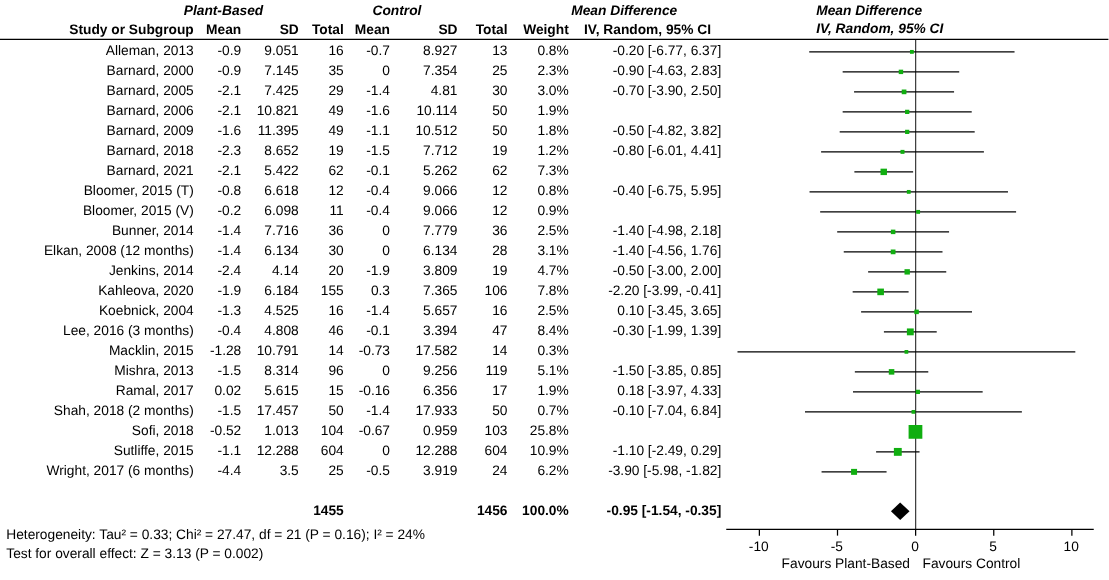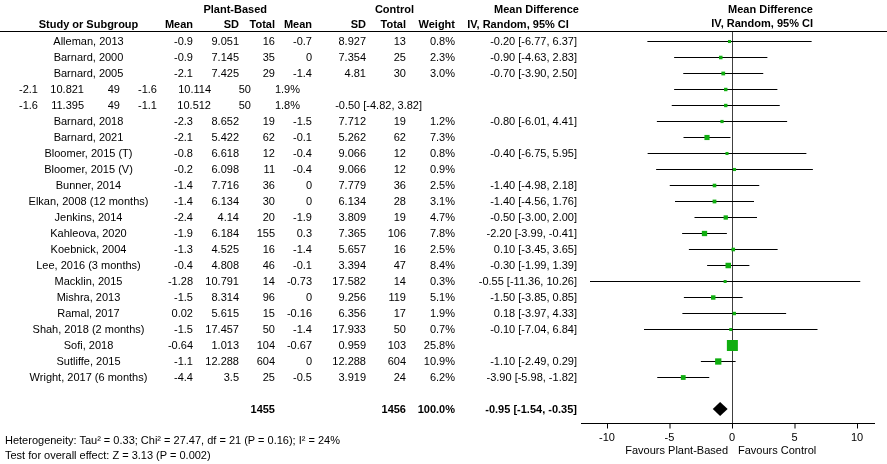--- a/index.html
+++ b/index.html
@@ -1,32 +1,32 @@
 <!DOCTYPE html>
 <html><head>
 <meta charset="utf-8">
 <style>
   html,body{margin:0;padding:0;background:#fff;}
   #app{position:relative;width:887px;height:464px;background:#fff;color:#000;
        font-family:"Liberation Sans",sans-serif;font-size:11px;overflow:hidden;}
-  .grp{position:absolute;top:2px;height:14px;line-height:14px;font-weight:bold;text-align:right;}
+  .grp{position:absolute;top:2px;height:14px;line-height:14px;font-weight:bold;text-align:left;font-style:italic;}
   .hdrrow{position:absolute;top:16px;left:0;width:579px;}
   .hline{position:absolute;top:31px;left:0;width:887px;height:0;border-top:1px solid #000;}
   .row{display:flex;height:16px;line-height:16px;white-space:nowrap;}
   .row span{display:block;box-sizing:border-box;}
-  .c-study{width:155px;padding-left:22px;text-align:center;overflow:hidden;}
+  .c-study{width:155px;padding-left:22px;text-align:right;overflow:hidden;}
   .c-m1{width:40px}.c-sd1{width:46px}.c-t1{width:36px}
   .c-m2{width:37px}.c-sd2{width:54px}.c-t2{width:40px}
   .c-w{width:49px}.c-md{width:122px}
   .num{text-align:right;padding-right:2px;}
   .bold{font-weight:bold;}
   .hdrrow .c-md{text-align:center;padding-right:0;}
   #rows{position:absolute;top:33px;left:0;width:579px;}
   .spacer{height:16px;}
-  .foot{margin-top:16px;line-height:15px;}
+  .foot{margin-top:4px;line-height:15px;}
   .foot div{padding-left:5px;white-space:nowrap;}
   #plot{position:absolute;left:578px;top:0;}
 </style>
 </head>
 <body>
 
 <div id="app">
 
   <div class="grp" style="left:147px;width:120px">Plant-Based</div>
   <div class="grp" style="left:298px;width:116px">Control</div>
@@ -77,29 +77,31 @@
         <span class="c-m1 num">-2.1</span>
         <span class="c-sd1 num">7.425</span>
         <span class="c-t1 num">29</span>
         <span class="c-m2 num">-1.4</span>
         <span class="c-sd2 num">4.81</span>
         <span class="c-t2 num">30</span>
         <span class="c-w num">3.0%</span>
         <span class="c-md num">-0.70 [-3.90, 2.50]</span>
       </div>
       <div class="row">
+        <span class="c-study">Barnard, 2006</span>
         <span class="c-m1 num">-2.1</span>
         <span class="c-sd1 num">10.821</span>
         <span class="c-t1 num">49</span>
         <span class="c-m2 num">-1.6</span>
         <span class="c-sd2 num">10.114</span>
         <span class="c-t2 num">50</span>
         <span class="c-w num">1.9%</span>
       </div>
       <div class="row">
+        <span class="c-study">Barnard, 2009</span>
         <span class="c-m1 num">-1.6</span>
         <span class="c-sd1 num">11.395</span>
         <span class="c-t1 num">49</span>
         <span class="c-m2 num">-1.1</span>
         <span class="c-sd2 num">10.512</span>
         <span class="c-t2 num">50</span>
         <span class="c-w num">1.8%</span>
         <span class="c-md num">-0.50 [-4.82, 3.82]</span>
       </div>
       <div class="row">
@@ -212,21 +214,20 @@
       </div>
       <div class="row">
         <span class="c-study">Macklin, 2015</span>
         <span class="c-m1 num">-1.28</span>
         <span class="c-sd1 num">10.791</span>
         <span class="c-t1 num">14</span>
         <span class="c-m2 num">-0.73</span>
         <span class="c-sd2 num">17.582</span>
         <span class="c-t2 num">14</span>
         <span class="c-w num">0.3%</span>
-        <span class="c-md num">-0.55 [-11.36, 10.26]</span>
       </div>
       <div class="row">
         <span class="c-study">Mishra, 2013</span>
         <span class="c-m1 num">-1.5</span>
         <span class="c-sd1 num">8.314</span>
         <span class="c-t1 num">96</span>
         <span class="c-m2 num">0</span>
         <span class="c-sd2 num">9.256</span>
         <span class="c-t2 num">119</span>
         <span class="c-w num">5.1%</span>
@@ -249,21 +250,21 @@
         <span class="c-sd1 num">17.457</span>
         <span class="c-t1 num">50</span>
         <span class="c-m2 num">-1.4</span>
         <span class="c-sd2 num">17.933</span>
         <span class="c-t2 num">50</span>
         <span class="c-w num">0.7%</span>
         <span class="c-md num">-0.10 [-7.04, 6.84]</span>
       </div>
       <div class="row">
         <span class="c-study">Sofi, 2018</span>
-        <span class="c-m1 num">-0.64</span>
+        <span class="c-m1 num">-0.52</span>
         <span class="c-sd1 num">1.013</span>
         <span class="c-t1 num">104</span>
         <span class="c-m2 num">-0.67</span>
         <span class="c-sd2 num">0.959</span>
         <span class="c-t2 num">103</span>
         <span class="c-w num">25.8%</span>
       </div>
       <div class="row">
         <span class="c-study">Sutliffe, 2015</span>
         <span class="c-m1 num">-1.1</span>

